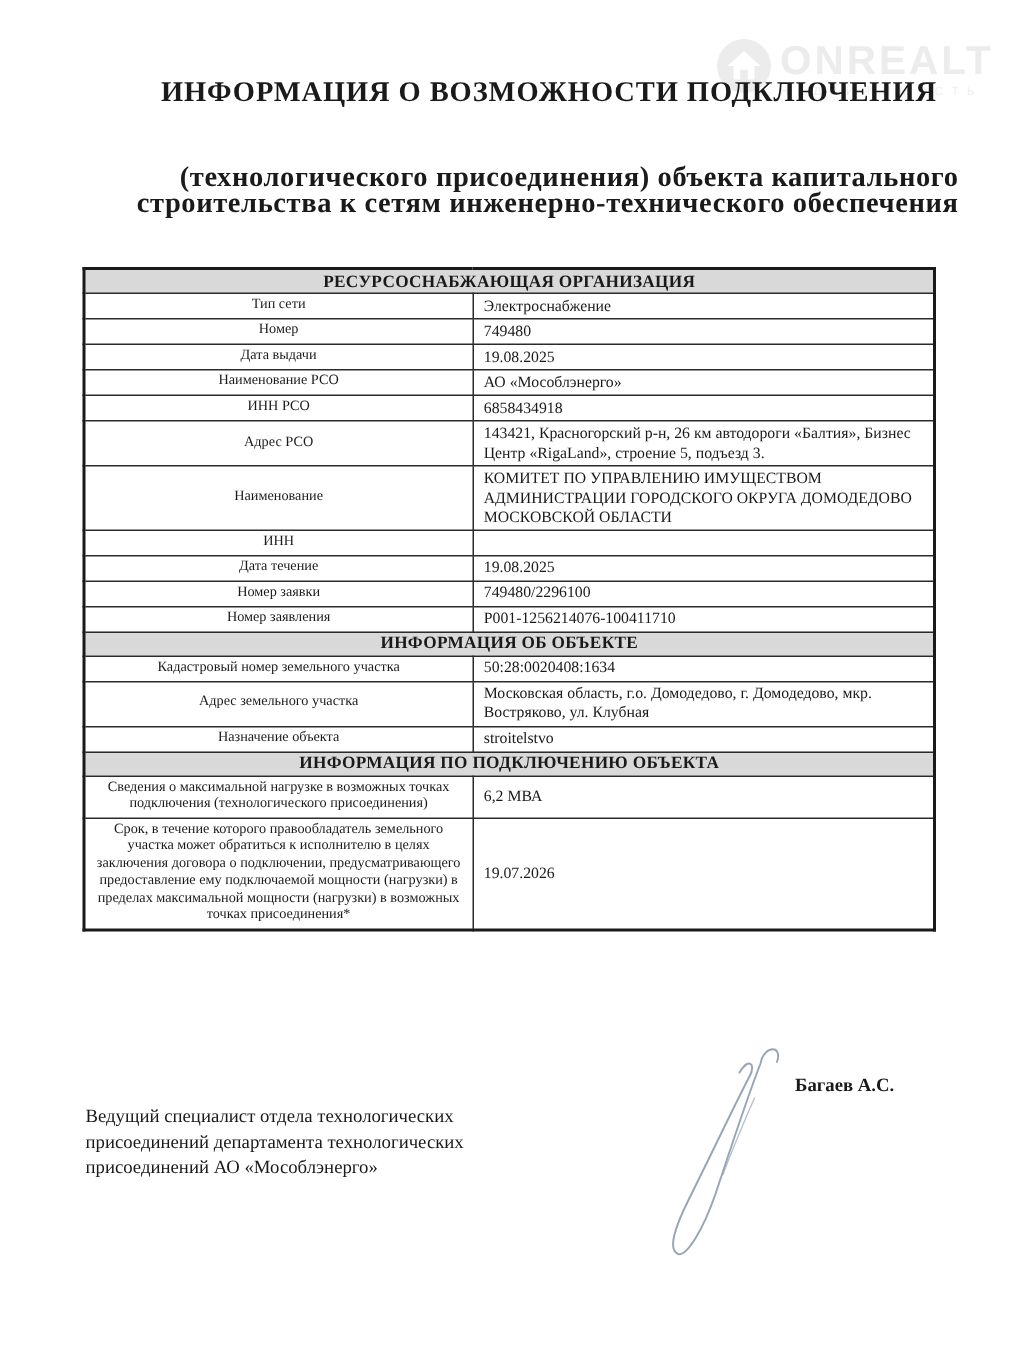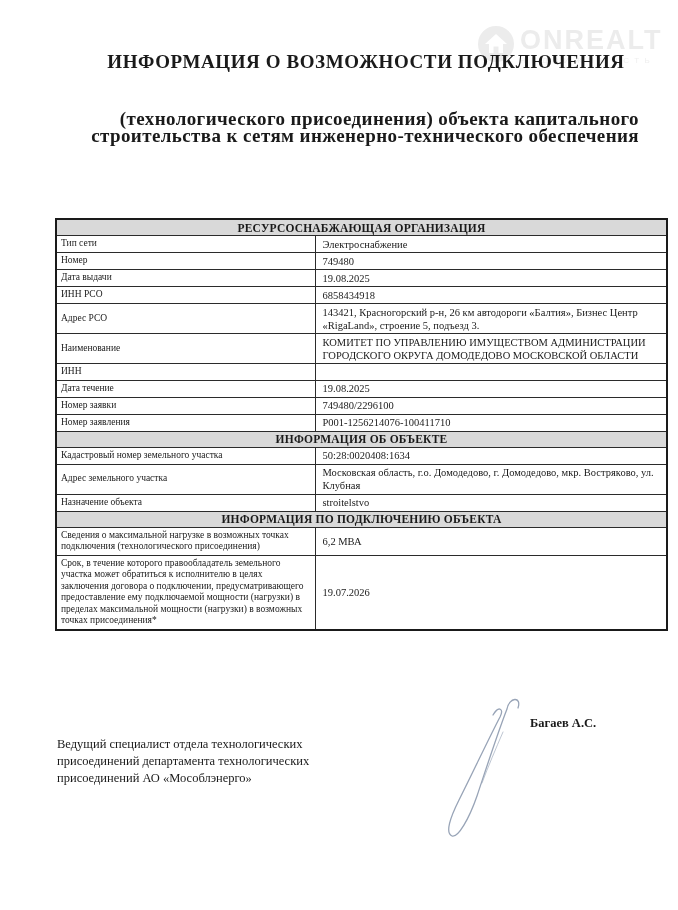--- a/index.html
+++ b/index.html
@@ -40,40 +40,40 @@
   }
   .doc-subtitle {
     position:absolute; top:111px; left:39px; width:600px;
     text-align:right; font-weight:bold; font-size:19px;
     letter-spacing:0.4px; line-height:16.5px; z-index:1;
   }
 
   
   table.info {
     position:absolute; left:55px; top:178px;
-    width:613px;
+    width:569px;
     border-collapse:collapse;
     border:2px solid #1a1a1a;
     z-index:1;
-    margin-top:40px;
   }
   table.info td {
     border:1px solid #2b2b2b;
     vertical-align:middle;
   }
   td.sec {
     background:#d9d9d9;
     font-weight:bold; font-size:11.5px;
     text-align:center; padding:1.5px 2px;
     letter-spacing:0.2px;
   }
   td.lab {
     width:259px;
     font-size:9.5px; line-height:11.5px;
     padding:2px 4px 2px 4px;
+    text-align:center;
   }
   td.val {
     font-size:10.5px; line-height:13px;
     padding:1.5px 6px 1.5px 7px;
     min-height:14px;
   }
   td.val.empty { height:15px; }
 
   
   .sign-title {
@@ -119,20 +119,24 @@
           <td class="lab">Тип сети</td>
           <td class="val">Электроснабжение</td>
         </tr>
       <tr>
           <td class="lab">Номер</td>
           <td class="val">749480</td>
         </tr>
       <tr>
           <td class="lab">Дата выдачи</td>
           <td class="val">19.08.2025</td>
+        </tr>
+      <tr>
+          <td class="lab">Наименование РСО</td>
+          <td class="val">АО «Мособлэнерго»</td>
         </tr>
       <tr>
           <td class="lab">ИНН РСО</td>
           <td class="val">6858434918</td>
         </tr>
       <tr>
           <td class="lab">Адрес РСО</td>
           <td class="val">143421, Красногорский р-н, 26 км автодороги «Балтия», Бизнес Центр «RigaLand», строение 5, подъезд 3.</td>
         </tr>
 

